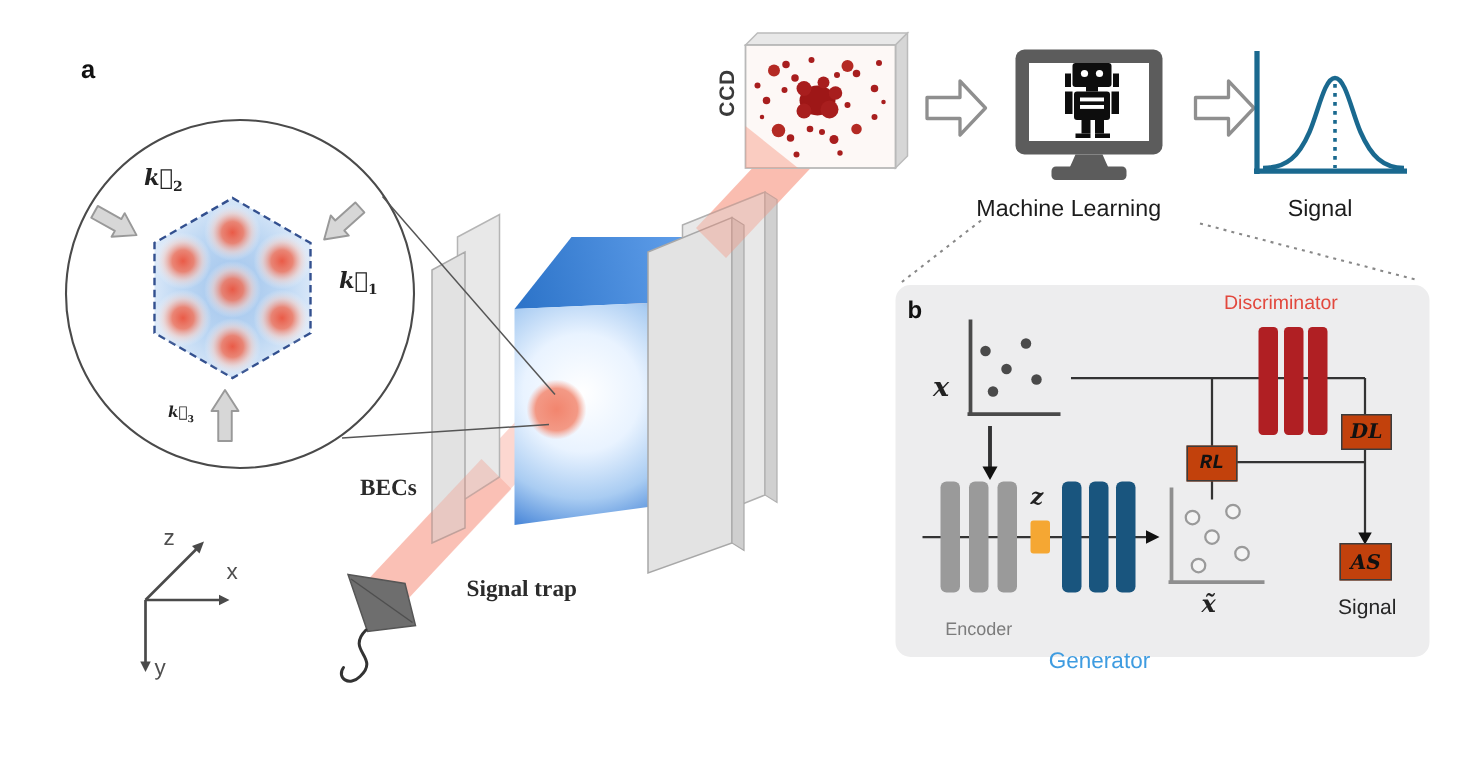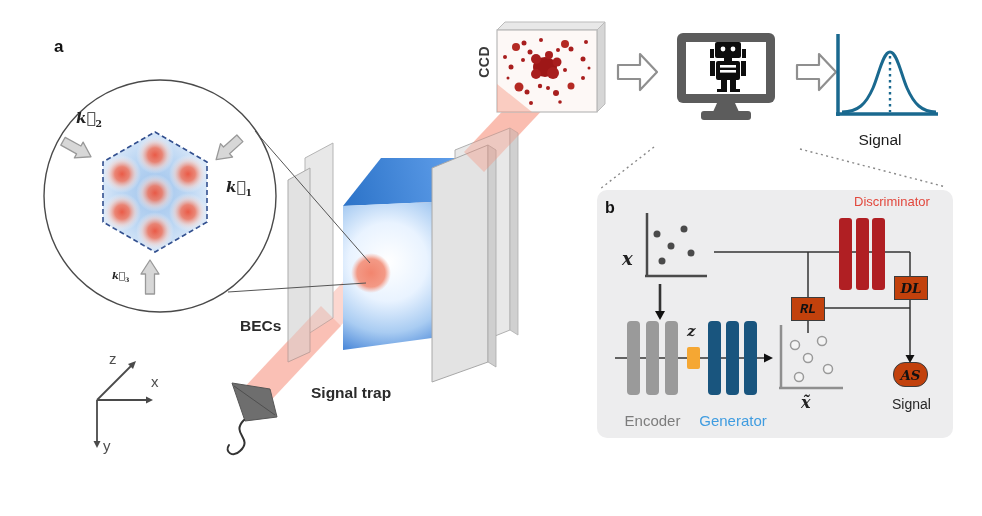--- a/index.html
+++ b/index.html
@@ -4,27 +4,27 @@
 <style>
   html,body{margin:0;padding:0;background:#fff;}
   #stage{position:relative;width:982px;height:516px;background:#ffffff;overflow:hidden;
          font-family:"Liberation Sans",sans-serif;}
   #art{position:absolute;left:0;top:0;z-index:1;}
   .lbl{position:absolute;z-index:2;color:#222;white-space:nowrap;line-height:1.1;}
   .math{font-family:"DejaVu Serif",serif;font-style:italic;font-weight:600;}
   .kv sub{font-size:0.62em;font-style:normal;font-weight:600;}
   .panel-label{font-size:17px;font-weight:bold;color:#111;}
   .gray-axis{font-size:15px;color:#4f4f4f;}
-  .setup-label{font-size:15.5px;font-weight:600;color:#2b2b2b;}
+  .setup-label{font-size:15.5px;font-weight:600;color:#2b2b2b;font-family:Liberation Serif, serif;}
   .top-label{font-size:15.5px;font-weight:500;color:#1c1c1c;text-align:center;}
   .ccd-label{writing-mode:vertical-rl;transform:rotate(180deg);font-size:14px;font-weight:600;
              color:#3a3a3a;letter-spacing:0.5px;}
-  .disc-label{font-size:13px;color:#e2483d;margin-left:38px;}
-  .enc-label{font-size:15px;color:#7c7c7c;text-align:center;}
-  .gen-label{font-size:15px;color:#3f9ce0;text-align:center;}
+  .disc-label{font-size:13px;color:#e2483d;}
+  .enc-label{font-size:12px;color:#7c7c7c;text-align:center;}
+  .gen-label{font-size:15px;color:#3f9ce0;text-align:center;margin-top:20px;}
   .sigb-label{font-size:14px;color:#262626;text-align:center;}
   .mbox{position:absolute;z-index:2;background:#c2410c;border:1.3px solid #3c3c3c;
         display:flex;align-items:center;justify-content:center;
         font-family:"DejaVu Serif",serif;font-style:italic;font-weight:700;
         font-size:13.5px;color:#111;}
 </style>
 </head>
 <body>
 
 <div id="stage">
@@ -252,41 +252,42 @@
           <circle cx="822" cy="341" r="4.5"></circle>
       <circle cx="808" cy="358" r="4.5"></circle>
           <circle cx="828" cy="369" r="4.5"></circle>
       <circle cx="799" cy="377" r="4.5"></circle>
     </g>
   </g>
 </svg>
 
 <div class="lbl panel-label" style="left:54px;top:38px;">a</div>
 
-<span class="lbl math kv" style="left:76px;top:110px;font-size:15px;"><span>k⃗</span><sub>2</sub></span>
+<span class="lbl math kv" style="left:96px;top:110px;font-size:15px;"><span>k⃗</span><sub>2</sub></span>
 <span class="lbl math kv" style="left:226px;top:163px;font-size:15px;margin-top:16px;"><span>k⃗</span><sub>1</sub></span>
 <span class="lbl math kv" style="left:112px;top:270px;font-size:10px;"><span>k⃗</span><sub>3</sub></span>
 
 <div class="lbl setup-label" style="left:240px;top:317px;">BECs</div>
 <div class="lbl setup-label" style="left:311px;top:384px;">Signal trap</div>
 
 <div class="lbl gray-axis" style="left:109px;top:351px;">z</div>
 <div class="lbl gray-axis" style="left:151px;top:374px;">x</div>
 <div class="lbl gray-axis" style="left:103px;top:438px;">y</div>
 
 <div class="lbl ccd-label" style="left:477px;top:46px;">CCD</div>
 
+<div class="lbl top-label" style="left:640px;top:131px;width:145px;">Machine Learning</div>
 <div class="lbl top-label" style="left:850px;top:131px;width:60px;">Signal</div>
 
 <div class="lbl panel-label" style="left:605px;top:199px;font-size:16px;">b</div>
 <div class="lbl math" style="left:622px;top:249px;font-size:18px;">x</div>
 <div class="lbl math" style="left:687px;top:323px;font-size:15px;">z</div>
 <div class="lbl math" style="left:801px;top:394px;font-size:16px;">x̃</div>
 <div class="lbl disc-label" style="left:816px;top:195px;">Discriminator</div>
 <div class="lbl enc-label" style="left:620px;top:413px;width:65px;">Encoder</div>
 <div class="lbl gen-label" style="left:694px;top:413px;width:78px;">Generator</div>
 <div class="lbl sigb-label" style="left:884px;top:397px;width:55px;">Signal</div>
 
 <div class="mbox" style="left:791px;top:297px;width:32px;height:22px;font-family:Liberation Mono, monospace;">RL</div>
 <div class="mbox" style="left:894px;top:276px;width:32px;height:22px;">DL</div>
-<div class="mbox" style="left:893px;top:362px;width:33px;height:23px;border-radius:12px;">AS</div>
+<div class="mbox" style="left:893px;top:362px;width:33px;height:23px;">AS</div>
 
 </div>
 
 </body></html>

